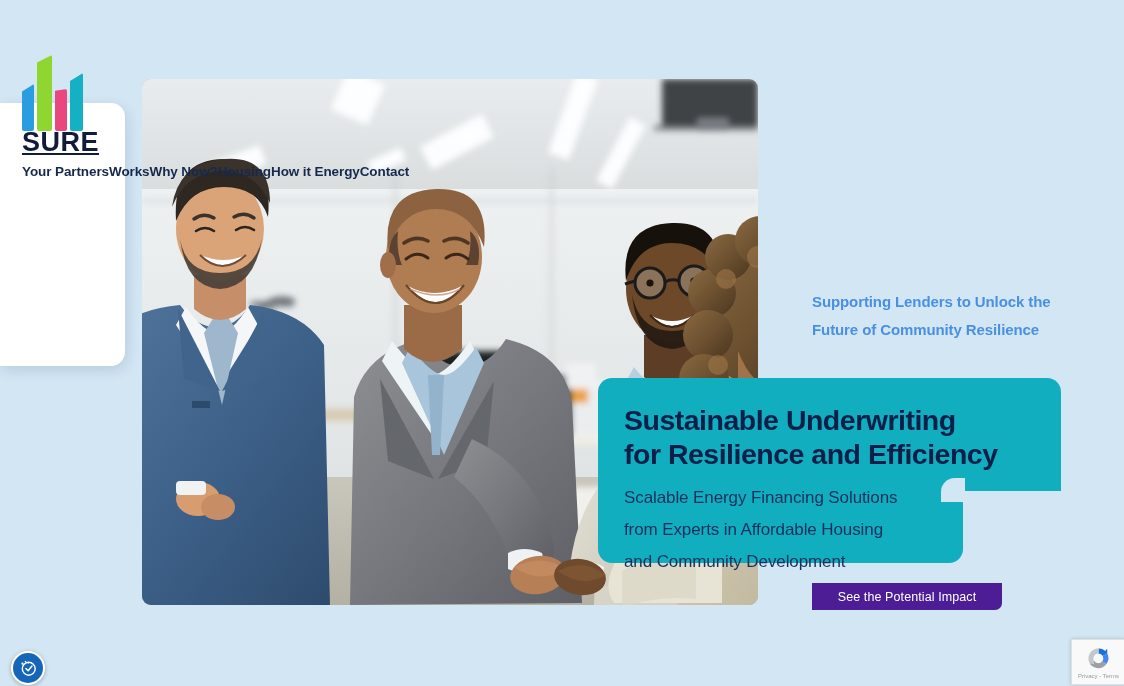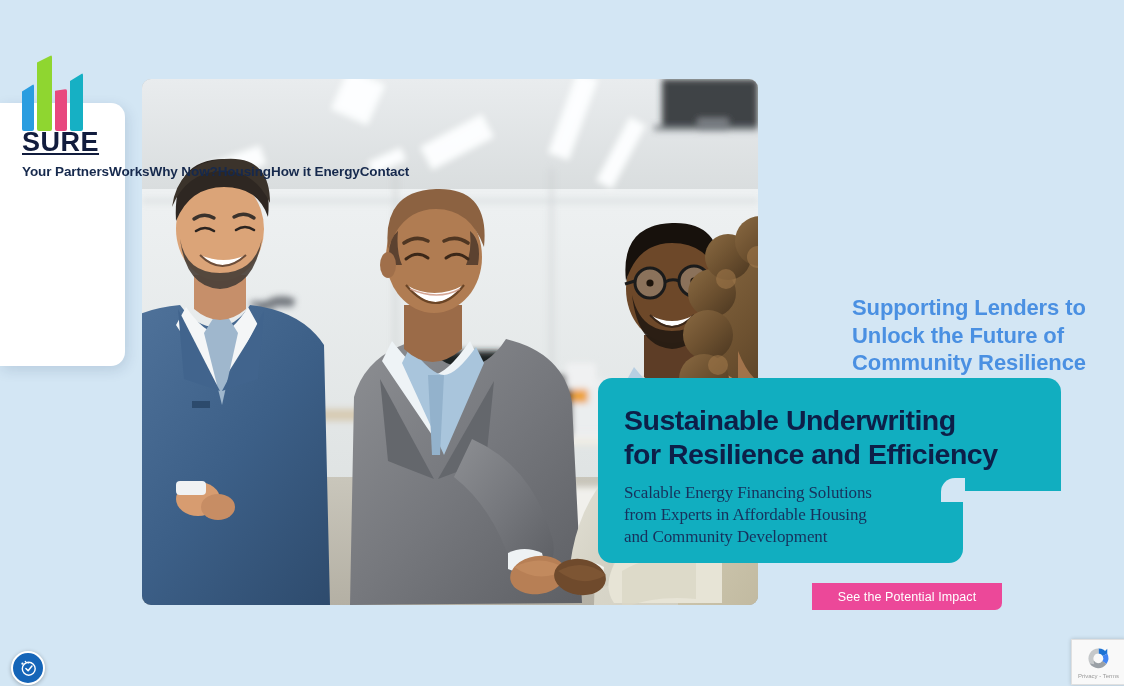--- a/index.html
+++ b/index.html
@@ -131,27 +131,26 @@
     position: absolute;
     inset: 0;
   }
 
   
   .eyebrow-heading {
     position: absolute;
     left: 812px;
     top: 276px;
     width: 260px;
-    font-size: 22px;
+    font-size: 15px;
     font-weight: 700;
     line-height: 27.5px;
     color: #4a90e2;
     z-index: 3;
     letter-spacing: -0.1px;
-    margin-left: 40px;
   }
 
   
   .callout {
     position: absolute;
     left: 598px;
     top: 378px;
     width: 463px;
     height: 185px;
     z-index: 4;
@@ -206,34 +205,33 @@
     font-weight: 700;
     line-height: 33.5px;
     color: #0d1f48;
     letter-spacing: -0.5px;
     white-space: pre-line;
   }
   .callout-sub {
     margin-top: 11px;
     font-size: 17px;
     font-weight: 400;
-    line-height: 22px;
+    line-height: 32px;
     color: #17315c;
     letter-spacing: -0.1px;
     white-space: pre-line;
-    font-family: Liberation Serif, serif;
   }
 
   .cta-button {
     position: absolute;
     left: 812px;
     top: 583px;
     width: 190px;
     height: 27px;
-    background: #ec4899;
+    background: #4c1d95;
     color: #ffffff;
     border: none;
     border-radius: 0 0 7px 0;
     font-family: "Liberation Sans", sans-serif;
     font-size: 12.5px;
     font-weight: 400;
     letter-spacing: 0.1px;
     cursor: pointer;
     z-index: 5;
     display: flex;

